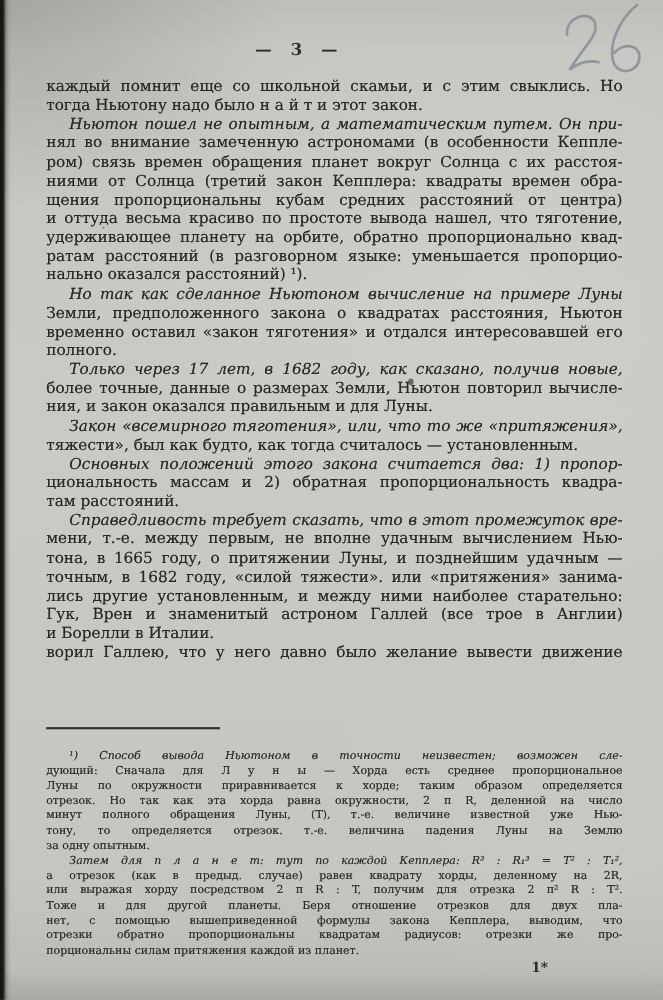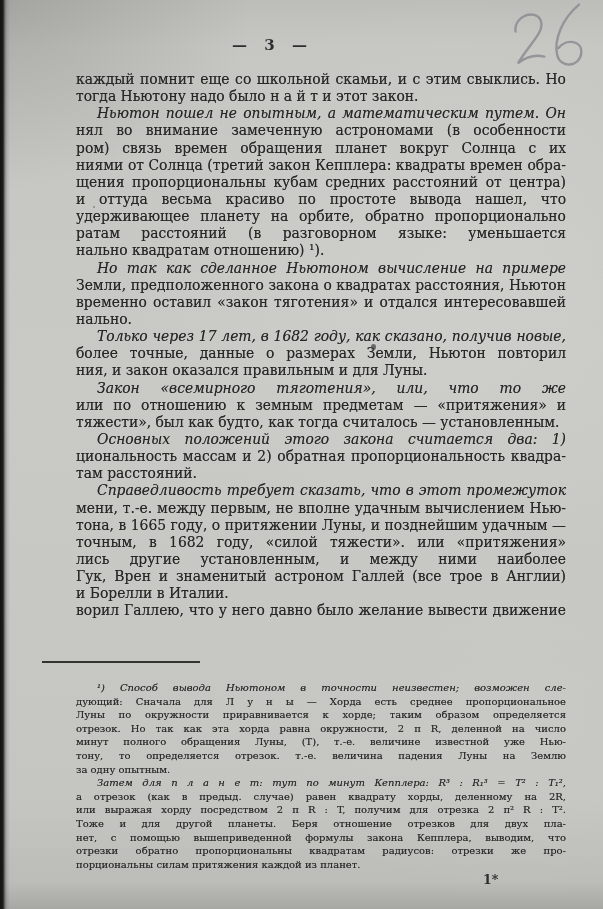--- a/index.html
+++ b/index.html
@@ -24,21 +24,20 @@
     position:absolute;left:210px;top:36px;width:120px;
     text-align:center;font-size:15px;font-weight:bold;color:#2e2e2e;
     word-spacing:10px;letter-spacing:1px;
   }
   .pencil{position:absolute;right:6px;top:2px;width:96px;height:84px;transform:rotate(-6deg);opacity:.85;}
   .textblock{position:absolute;left:42px;top:71px;width:524px;color:#272726;}
   .line{
     height:17.15px;line-height:17.15px;font-size:13.9px;
     text-align:justify;text-align-last:justify;overflow:hidden;
     text-shadow:0 0 .5px rgba(38,38,36,.6);
-    margin-left:34px;
   }
   .footblock{position:absolute;left:42px;top:681px;width:524px;color:#2a2a29;}
   .footblock .line{height:13.6px;line-height:13.6px;font-size:10px;}
   .line.end{text-align-last:left;}
   .line.indent{text-indent:21px;font-style:italic;}
   .foot-sep{position:absolute;left:42px;top:661px;width:158px;height:1.6px;background:#33332f;}
   .signature{
     position:absolute;left:483px;top:872px;font-size:12.5px;font-weight:bold;color:#2c2c2a;
   }
   .speck{position:absolute;border-radius:50%;background:#4a4a46;}
@@ -66,30 +65,29 @@
   <div class="line">каждый помнит еще со школьной скамьи, и с этим свыклись. Но</div>
       <div class="line end">тогда Ньютону надо было н а й т и  этот закон.</div>
       <div class="line indent">Ньютон пошел не опытным, а математическим путем. Он при-</div>
       <div class="line">нял во внимание замеченную астрономами (в особенности Кеппле-</div>
       <div class="line">ром) связь времен обращения планет вокруг Солнца с их расстоя-</div>
       <div class="line">ниями от Солнца (третий закон Кепплера: квадраты времен обра-</div>
       <div class="line">щения пропорциональны кубам средних расстояний от центра)</div>
       <div class="line">и оттуда весьма красиво по простоте вывода нашел, что тяготение,</div>
       <div class="line">удерживающее планету на орбите, обратно пропорционально квад-</div>
       <div class="line">ратам расстояний (в разговорном языке: уменьшается пропорцио-</div>
-      <div class="line end">нально квадратам отношению) ¹).</div>
+      <div class="line end">нально оказался расстояний) ¹).</div>
       <div class="line indent">Но так как сделанное Ньютоном вычисление на примере Луны</div>
       <div class="line">Земли, предположенного закона о квадратах расстояния, Ньютон</div>
       <div class="line">временно оставил «закон тяготения» и отдался интересовавшей его</div>
-      <div class="line end">нально.</div>
+      <div class="line end">полного.</div>
       <div class="line indent">Только через 17 лет, в 1682 году, как сказано, получив новые,</div>
       <div class="line">более точные, данные о размерах Земли, Ньютон повторил вычисле-</div>
       <div class="line end">ния, и закон оказался правильным и для Луны.</div>
       <div class="line indent">Закон «всемирного тяготения», или, что то же «притяжения»,</div>
-      <div class="line">или по отношению к земным предметам — «притяжения» и «силы</div>
       <div class="line end">тяжести», был как будто, как тогда считалось — установленным.</div>
       <div class="line indent">Основных положений этого закона считается два: 1) пропор-</div>
       <div class="line">циональность массам и 2) обратная пропорциональность квадра-</div>
       <div class="line end">там расстояний.</div>
       <div class="line indent">Справедливость требует сказать, что в этот промежуток вре-</div>
       <div class="line">мени, т.-е. между первым, не вполне удачным вычислением Нью-</div>
       <div class="line">тона, в 1665 году, о притяжении Луны, и позднейшим удачным —</div>
       <div class="line">точным, в 1682 году, «силой тяжести». или «притяжения» занима-</div>
       <div class="line">лись другие установленным, и между ними наиболее старательно:</div>
       <div class="line">Гук, Врен и знаменитый астроном Галлей (все трое в Англии)</div>
@@ -101,21 +99,21 @@
 
   <div class="footblock">
 
   <div class="line indent">¹) Способ вывода Ньютоном в точности неизвестен; возможен сле-</div>
       <div class="line">дующий: Сначала для Л у н ы — Хорда есть среднее пропорциональное</div>
       <div class="line">Луны по окружности приравнивается к хорде; таким образом определяется</div>
       <div class="line">отрезок. Но так как эта хорда равна окружности, 2 π R, деленной на число</div>
       <div class="line">минут полного обращения Луны, (T), т.-е. величине известной уже Нью-</div>
       <div class="line">тону, то определяется отрезок. т.-е. величина падения Луны на Землю</div>
       <div class="line end">за одну опытным.</div>
-      <div class="line indent">Затем для п л а н е т:  тут по минут  Кепплера: R³ : R₁³ = T² : T₁²,</div>
+      <div class="line indent">Затем для п л а н е т:  тут по каждой  Кепплера: R³ : R₁³ = T² : T₁²,</div>
       <div class="line">а отрезок (как в предыд. случае) равен квадрату хорды, деленному на 2R,</div>
       <div class="line">или выражая хорду посредством 2 π R : T, получим для отрезка 2 π² R : T².</div>
       <div class="line">Тоже и для другой планеты. Беря отношение отрезков для двух пла-</div>
       <div class="line">нет, с помощью вышеприведенной формулы закона Кепплера, выводим, что</div>
       <div class="line">отрезки обратно пропорциональны квадратам радиусов: отрезки же про-</div>
       <div class="line end">порциональны силам притяжения каждой из планет.</div>
     </div>
 
   <div class="signature">1*</div>
 

